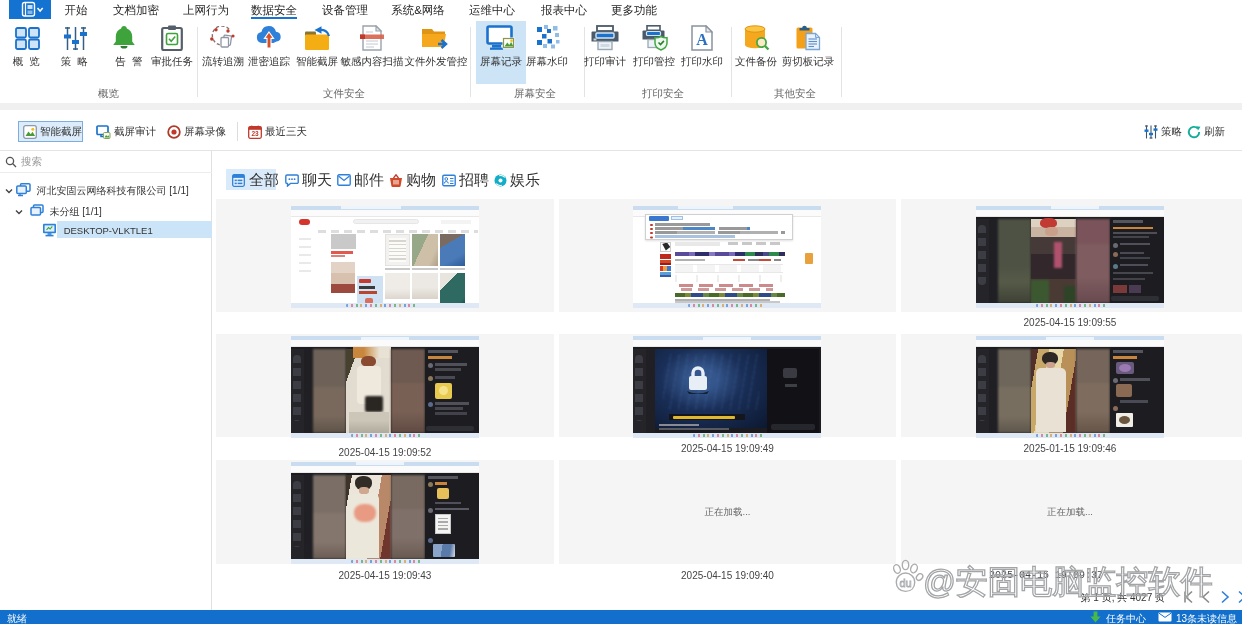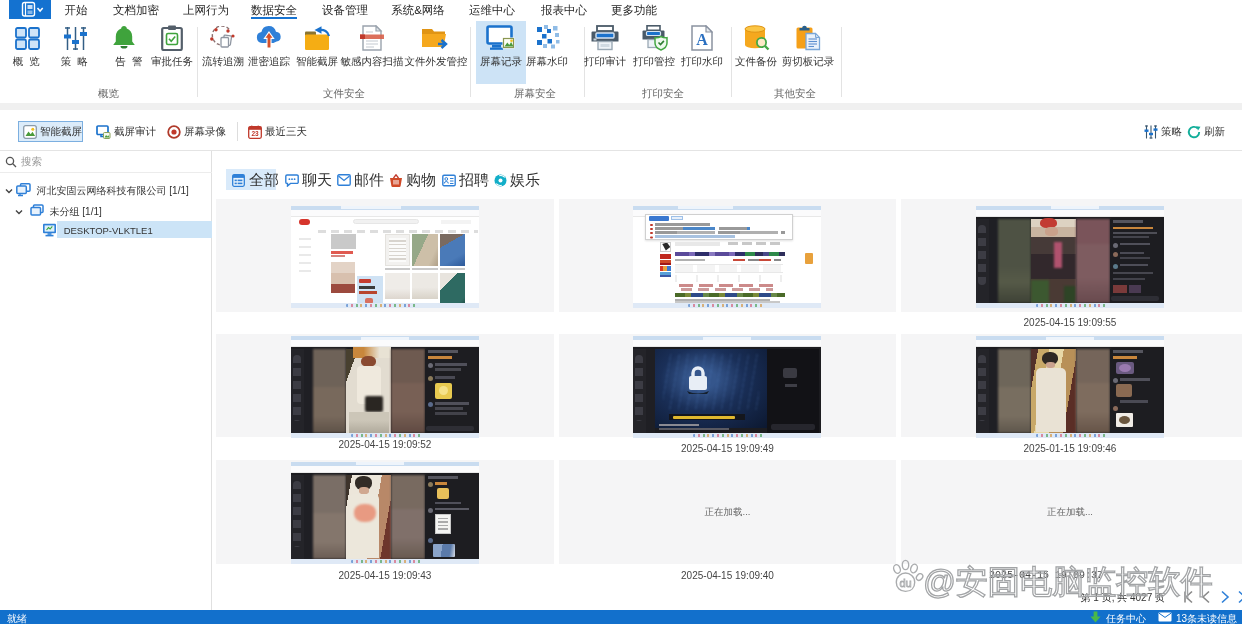--- a/index.html
+++ b/index.html
@@ -687,21 +687,21 @@
         <div class="tb" style="left:144px;top:46px;width:34px;height:2.5px;background:#5a5a64;"></div>
         <div class="tb" style="left:144px;top:52px;width:16px;height:20px;background:#f4f4f2;border:1px solid #c8c8c8;"></div>
         <div class="tb" style="left:147px;top:56px;width:10px;height:12px;background:repeating-linear-gradient(#aaa 0 1.5px,#f4f4f2 1.5px 3.5px);"></div>
         <div class="tb" style="left:137px;top:76px;width:5px;height:5px;border-radius:50%;background:#5a6a8a;"></div>
         <div class="tb" style="left:142px;top:82px;width:22px;height:13px;background:linear-gradient(100deg,#8aa4ca 0 40%,#5a7aaa 40% 75%,#d8dde6 100%);border-radius:1px;"></div>
         <div class="taskbar"></div>
         <div class="dots" style="left:60px;width:70px;background:repeating-linear-gradient(90deg,#7aa2d8 0 2px,rgba(0,0,0,0) 2px 4.8px,#d88aa0 4.8px 6.8px,rgba(0,0,0,0) 6.8px 9.6px,#7ab88a 9.6px 11.6px,rgba(0,0,0,0) 11.6px 14.4px,#d8b07a 14.4px 16.4px,rgba(0,0,0,0) 16.4px 19.2px);"></div>
       </div>
 
       <div class="ts" style="left:688px;top:166px;">2025-04-15 19:09:55</div>
-      <div class="ts" style="left:3px;top:288px;">2025-04-15 19:09:52</div>
+      <div class="ts" style="left:3px;top:296px;">2025-04-15 19:09:52</div>
       <div class="ts" style="left:345.5px;top:292px;">2025-04-15 19:09:49</div>
       <div class="ts" style="left:688px;top:292px;">2025-01-15 19:09:46</div>
       <div class="ts" style="left:3px;top:419px;">2025-04-15 19:09:43</div>
       <div class="ts" style="left:345.5px;top:419px;">2025-04-15 19:09:40</div>
       <div class="ts" style="left:664px;top:419px;font-family:Liberation Mono, monospace;">2025-04-15 19:09:37</div>
       <div class="loading" style="left:345.5px;top:355px;">正在加载...</div>
       <div class="loading" style="left:688px;top:355px;">正在加载...</div>
 
       <div style="position:absolute;left:857px;top:440px;width:95px;text-align:right;font-size:10px;color:#333;">第 1 页, 共 4027 页</div>
       <div style="position:absolute;left:968px;top:438px;">

